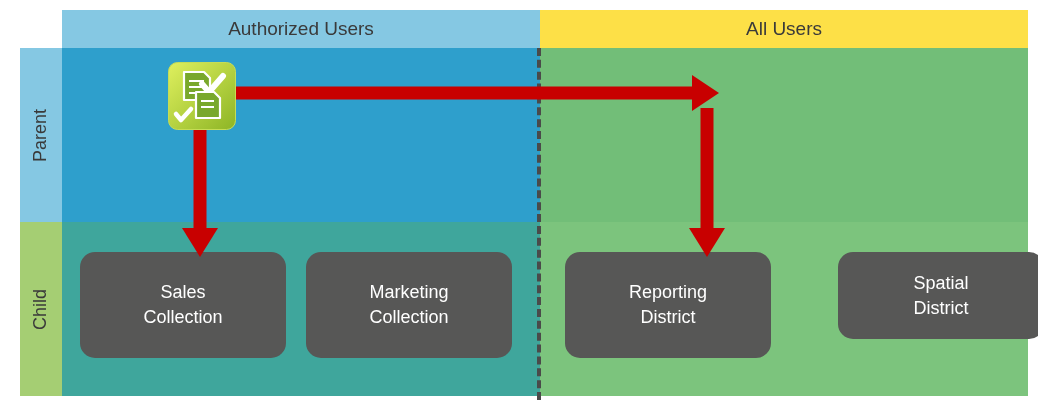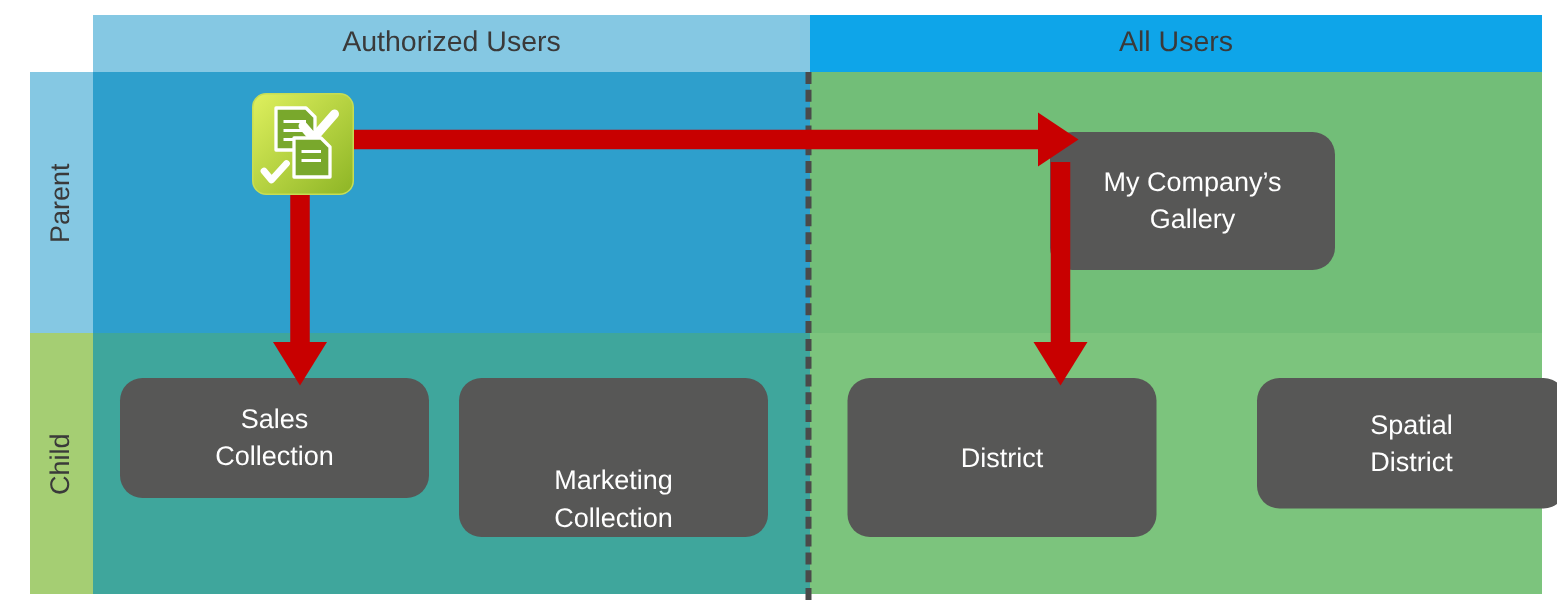--- a/index.html
+++ b/index.html
@@ -4,21 +4,21 @@
 <style>
   * { margin:0; padding:0; box-sizing:border-box; }
   body { font-family:"Liberation Sans", sans-serif; background:#ffffff; }
   .stage { position:relative; width:1038px; height:405px; background:#ffffff; overflow:hidden; }
 
   .hdr {
     position:absolute; display:flex; align-items:center; justify-content:center;
     font-size:19px; color:#3a3a3a; z-index:1;text-align:center;
   }
   .hdr-auth { left:62px; top:10px; width:478px; height:38px; background:#85c8e3; }
-  .hdr-all  { left:540px; top:10px; width:488px; height:38px; background:#0ea5e9; }
+  .hdr-all  { left:540px; top:10px; width:488px; height:38px; background:#fde047; }
 
   .quad { position:absolute; z-index:1; }
   .q-pa { left:62px;  top:48px;  width:478px; height:174px; background:#2e9fcc; }
   .q-pl { left:540px; top:48px;  width:488px; height:174px; background:#72be78; }
   .q-ca { left:62px;  top:222px; width:478px; height:174px; background:#3fa69c; }
   .q-cl { left:540px; top:222px; width:488px; height:174px; background:#7cc47d; }
 
   .sidebar {
     position:absolute; left:20px; width:42px; display:flex;
     align-items:center; justify-content:center; z-index:1;
@@ -36,22 +36,22 @@
   }
 
   .node {
     position:absolute; background:#575756; border-radius:15px;
     color:#ffffff; display:flex; flex-direction:column;
     align-items:center; justify-content:center;
     font-size:18px; line-height:25px; text-align:center; z-index:2;
   }
   .n-studio    { left:218px; top:98px;  width:190px; height:92px; }
   .n-gallery   { left:700px; top:88px;  width:190px; height:92px; }
-  .n-sales     { left:80px;  top:252px; width:206px; height:80px; }
-  .n-marketing { left:306px; top:252px; width:206px; height:106px;justify-content:flex-end; }
+  .n-sales     { left:80px;  top:252px; width:206px; height:106px; }
+  .n-marketing { left:306px; top:252px; width:206px; height:106px; }
   .n-reporting { left:565px; top:252px; width:206px; height:106px; }
   .n-spatial   { left:814px; top:252px; width:206px; height:87px;margin-left:24px; }
 
   .arrows { position:absolute; left:0; top:0; z-index:4; pointer-events:none; }
 
   .studio-icon { position:absolute; left:168px; top:62px; width:68px; height:68px; z-index:5; }
 </style>
 </head>
 <body>
 
@@ -72,36 +72,33 @@
   </div>
 
   <div class="quad q-pa"></div>
   <div class="quad q-pl"></div>
   <div class="quad q-ca"></div>
   <div class="quad q-cl"></div>
 
   <div class="divider"></div>
 
 
-  <div class="node n-gallery">
-    <span>My Company’s</span>
-    <span>Gallery</span>
-  </div>
 
   <div class="node n-sales">
     <span>Sales</span>
     <span>Collection</span>
   </div>
 
   <div class="node n-marketing">
     <span>Marketing</span>
     <span>Collection</span>
   </div>
 
   <div class="node n-reporting">
+    <span>Reporting</span>
     <span>District</span>
   </div>
 
   <div class="node n-spatial">
     <span>Spatial</span>
     <span>District</span>
   </div>
 
   <svg class="arrows" width="1038" height="405" viewBox="0 0 1038 405">
 

